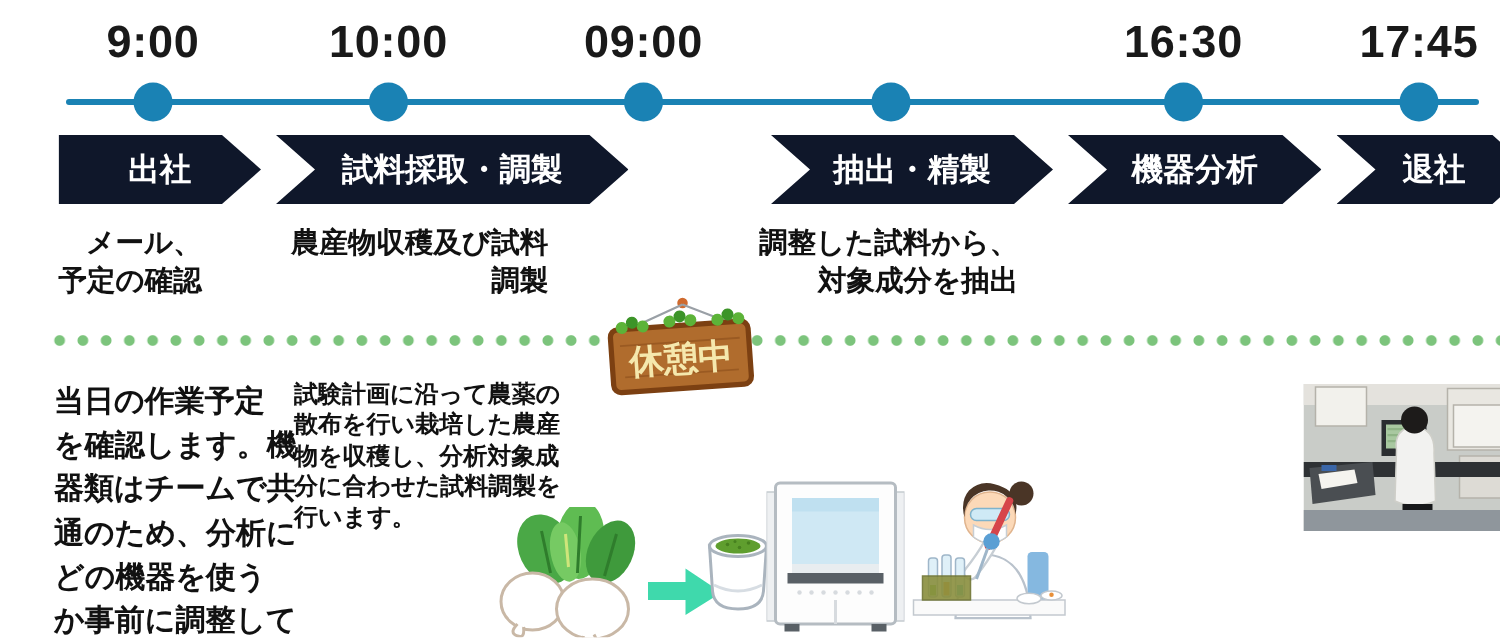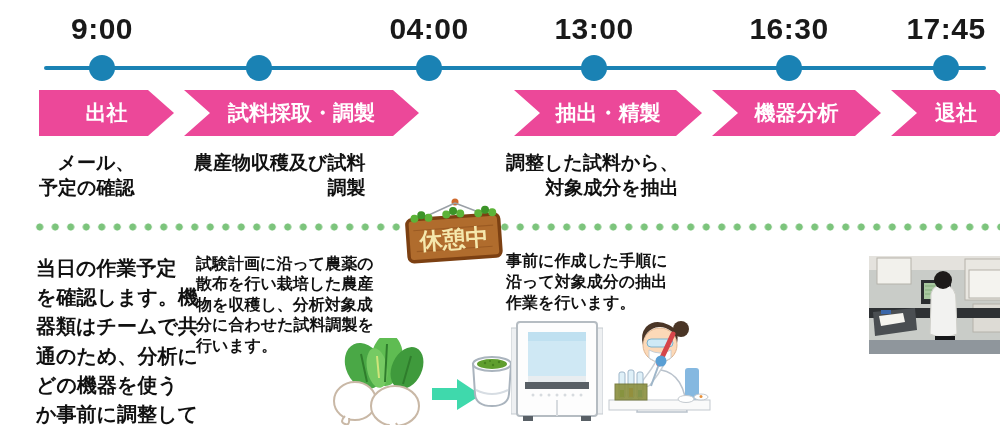--- a/index.html
+++ b/index.html
@@ -8,21 +8,21 @@
 
   
   .time{position:absolute;top:12px;width:140px;text-align:center;
         font-size:30px;font-weight:600;color:#191919;letter-spacing:.5px;}
   .t0{left:8px}.t1{left:165px}.t2{left:335px}.t3{left:500px}.t4{left:695px}.t5{left:852px}
   .tline{position:absolute;left:20px;top:66px;width:942px;height:4px;background:#1a82b4;border-radius:2px;}
   .dot{position:absolute;top:55px;width:26px;height:26px;border-radius:50%;background:#1a82b4;}
   .d0{left:65px}.d1{left:222px}.d2{left:392px}.d3{left:557px}.d4{left:752px}.d5{left:909px}
 
   
-  .chev{position:absolute;top:90px;height:46px;background:#ec4899;
+  .chev{position:absolute;top:90px;height:46px;background:#0f172a;
         display:flex;align-items:center;justify-content:center;
         color:#fff;font-weight:bold;font-size:21px;white-space:nowrap;
         clip-path:polygon(0 0,calc(100% - 26px) 0,100% 50%,calc(100% - 26px) 100%,0 100%,26px 50%);}
   .chev.first{clip-path:polygon(0 0,calc(100% - 26px) 0,100% 50%,calc(100% - 26px) 100%,0 100%);}
   .c0{left:15px;width:135px}
   .c1{left:160px;width:235px}
   .c2{left:405px;width:78px;font-size:20px}
   .c3{left:490px;width:188px}
   .c4{left:688px;width:169px}
   .c5{left:867px;width:130px}
@@ -50,22 +50,22 @@
   .hood{left:487px;top:320px;}
   .sci{left:583px;top:312px;}
   .photo{left:845px;top:256px;}
 </style>
 </head>
 <body>
 
 <div class="stage">
 
   <div class="time t0">9:00</div>
-  <div class="time t2">04:00</div>
-  <div class="time t3">13:00</div>
+  <div class="time t1">10:00</div>
+  <div class="time t2">09:00</div>
   <div class="time t4">16:30</div>
   <div class="time t5">17:45</div>
 
   <div class="tline"></div>
   <div class="dot d0"></div>
   <div class="dot d1"></div>
   <div class="dot d2"></div>
   <div class="dot d3"></div>
   <div class="dot d4"></div>
   <div class="dot d5"></div>
@@ -123,23 +123,20 @@
 器類はチームで共
 通のため、分析に
 どの機器を使う
 か事前に調整して
 います。</div>
   <div class="para p1">試験計画に沿って農薬の
 散布を行い栽培した農産
 物を収穫し、分析対象成
 分に合わせた試料調製を
 行います。</div>
-  <div class="para p2">事前に作成した手順に
-沿って対象成分の抽出
-作業を行います。</div>
 
   <svg class="ill veg" width="200" height="88" viewBox="0 0 200 88">
     <g>
       <ellipse cx="45" cy="28" rx="18" ry="24" fill="#4aa846" transform="rotate(-25 45 28)"></ellipse>
       <ellipse cx="68" cy="22" rx="16" ry="26" fill="#5fbc52" transform="rotate(5 68 22)"></ellipse>
       <ellipse cx="88" cy="30" rx="15" ry="22" fill="#3f9a3c" transform="rotate(25 88 30)"></ellipse>
       <ellipse cx="58" cy="30" rx="10" ry="20" fill="#76ca63" transform="rotate(-10 58 30)"></ellipse>
       <path d="M48,44 L42,16 M66,44 L68,6 M84,46 L92,18" stroke="#2f7d2c" stroke-width="2" fill="none"></path>
       <path d="M60,40 L58,18" stroke="#cfe57a" stroke-width="2" fill="none"></path>
     </g>

